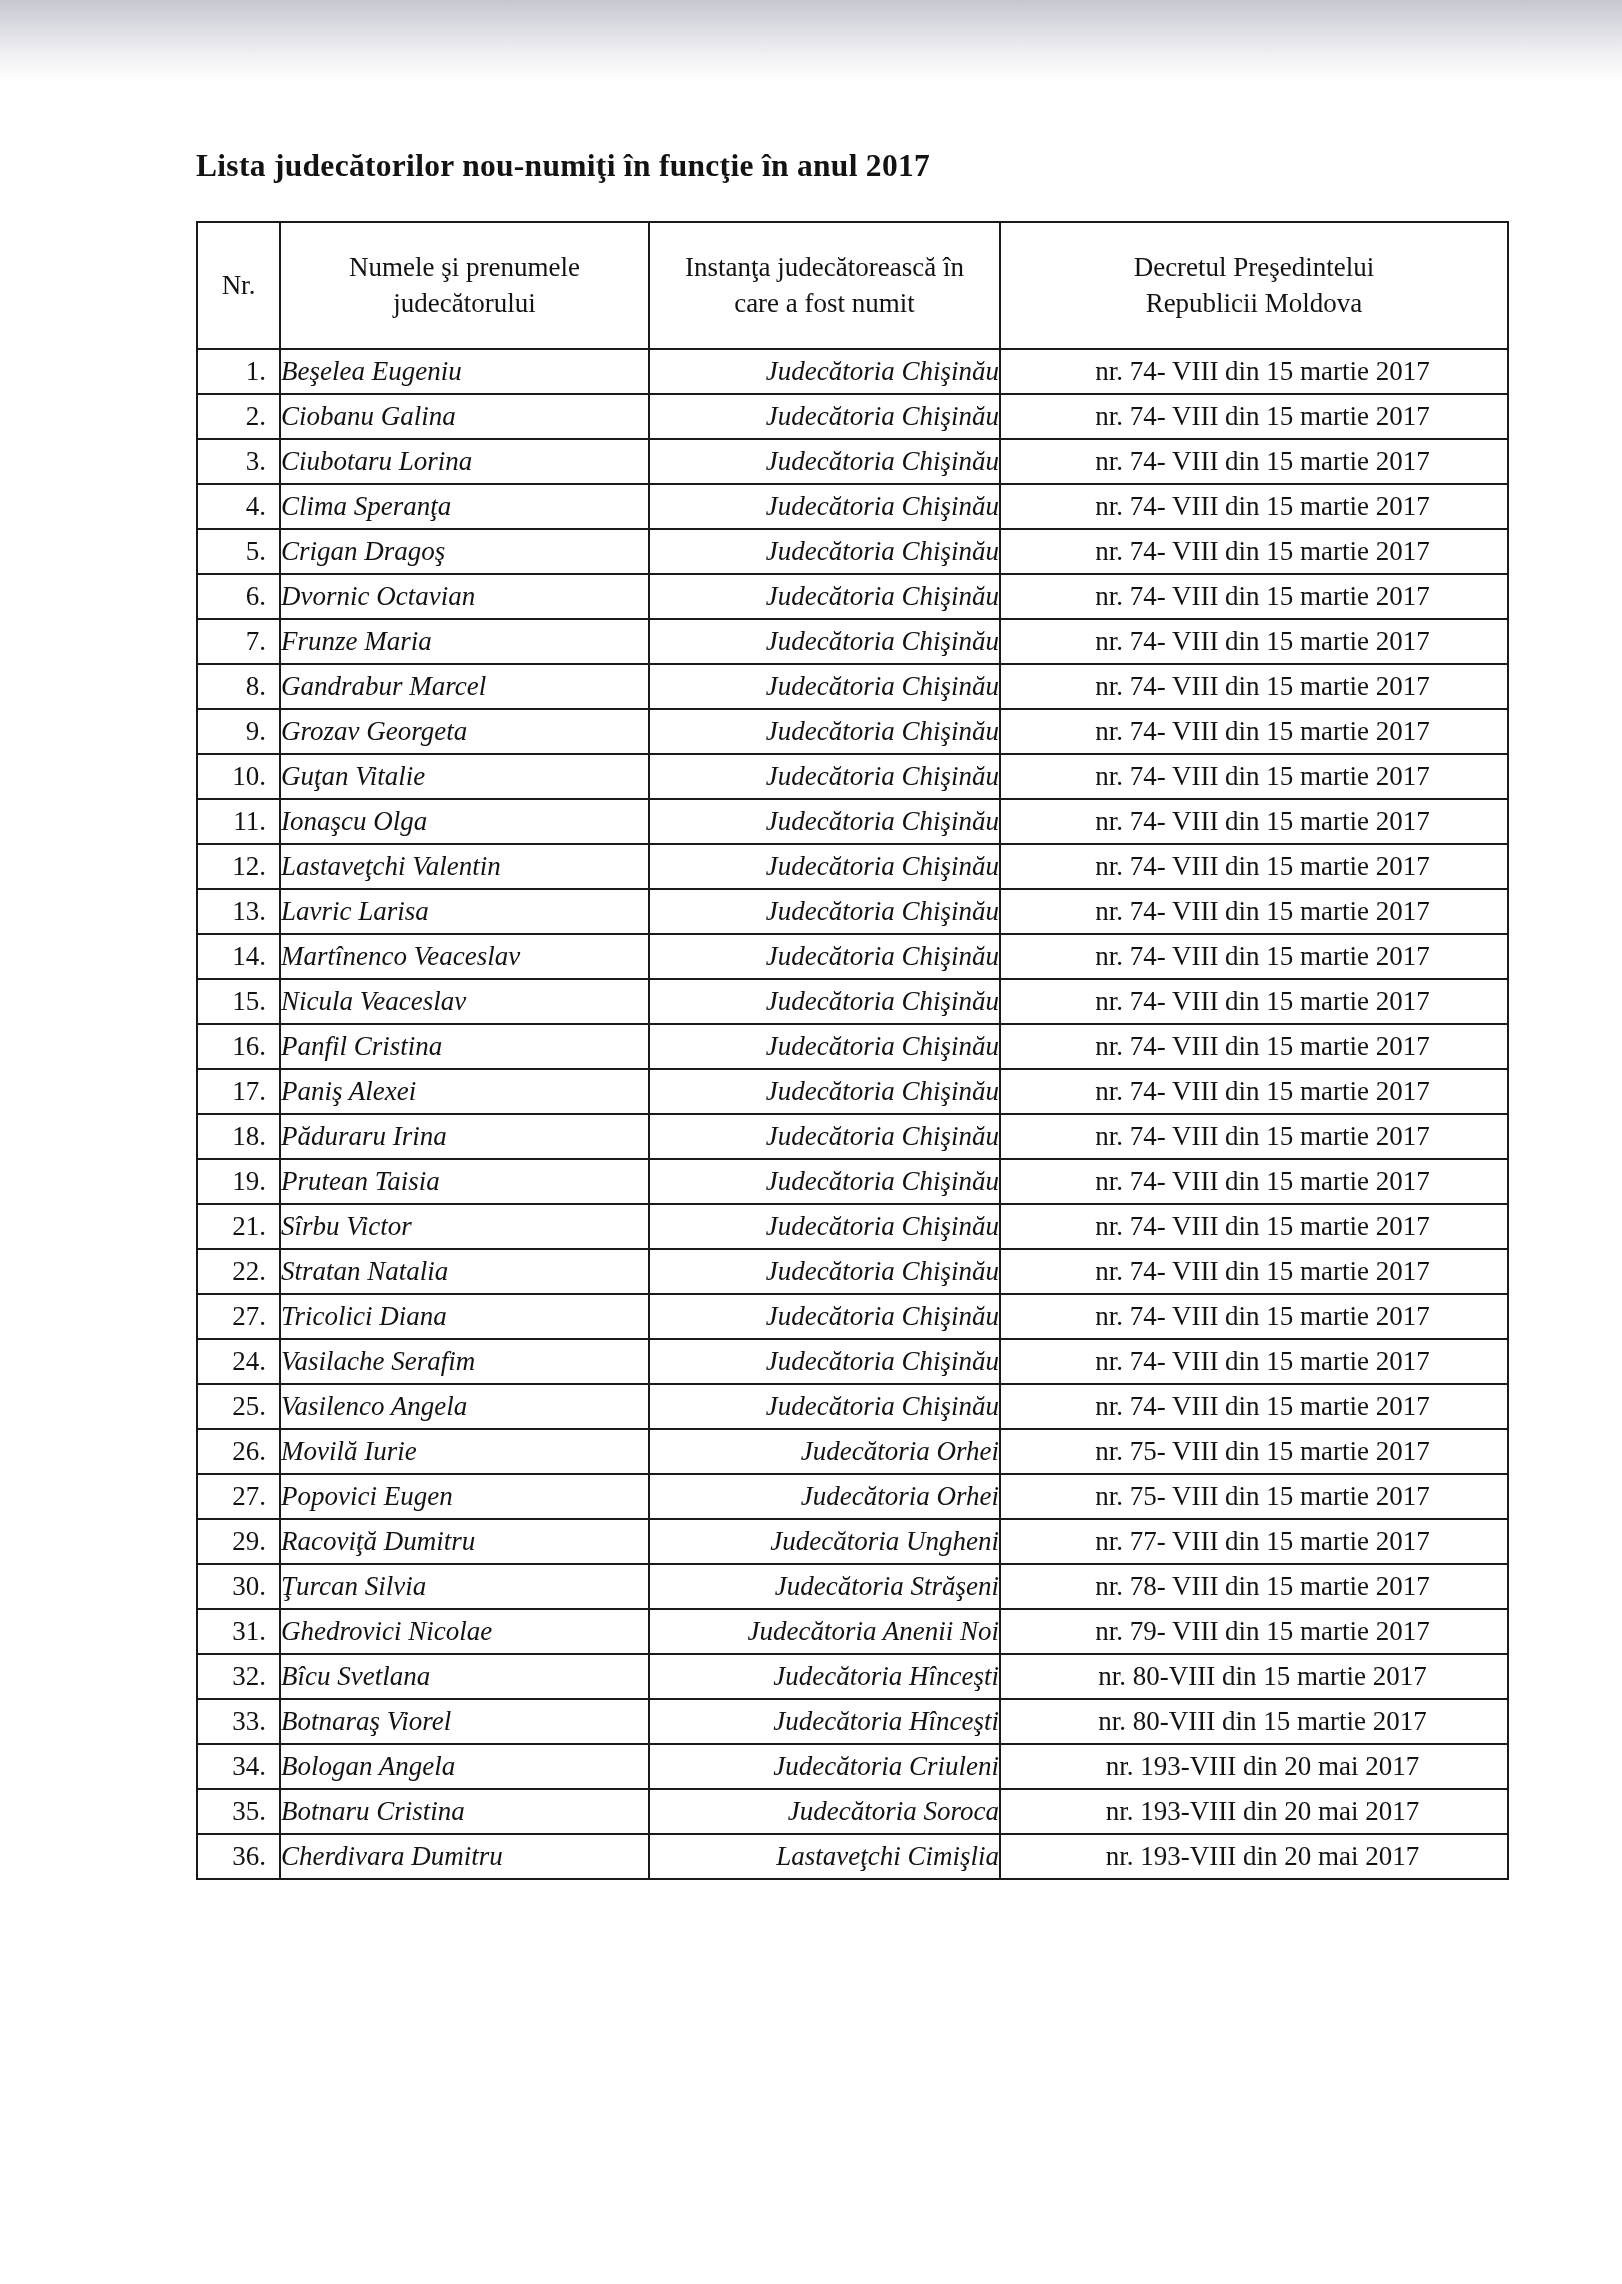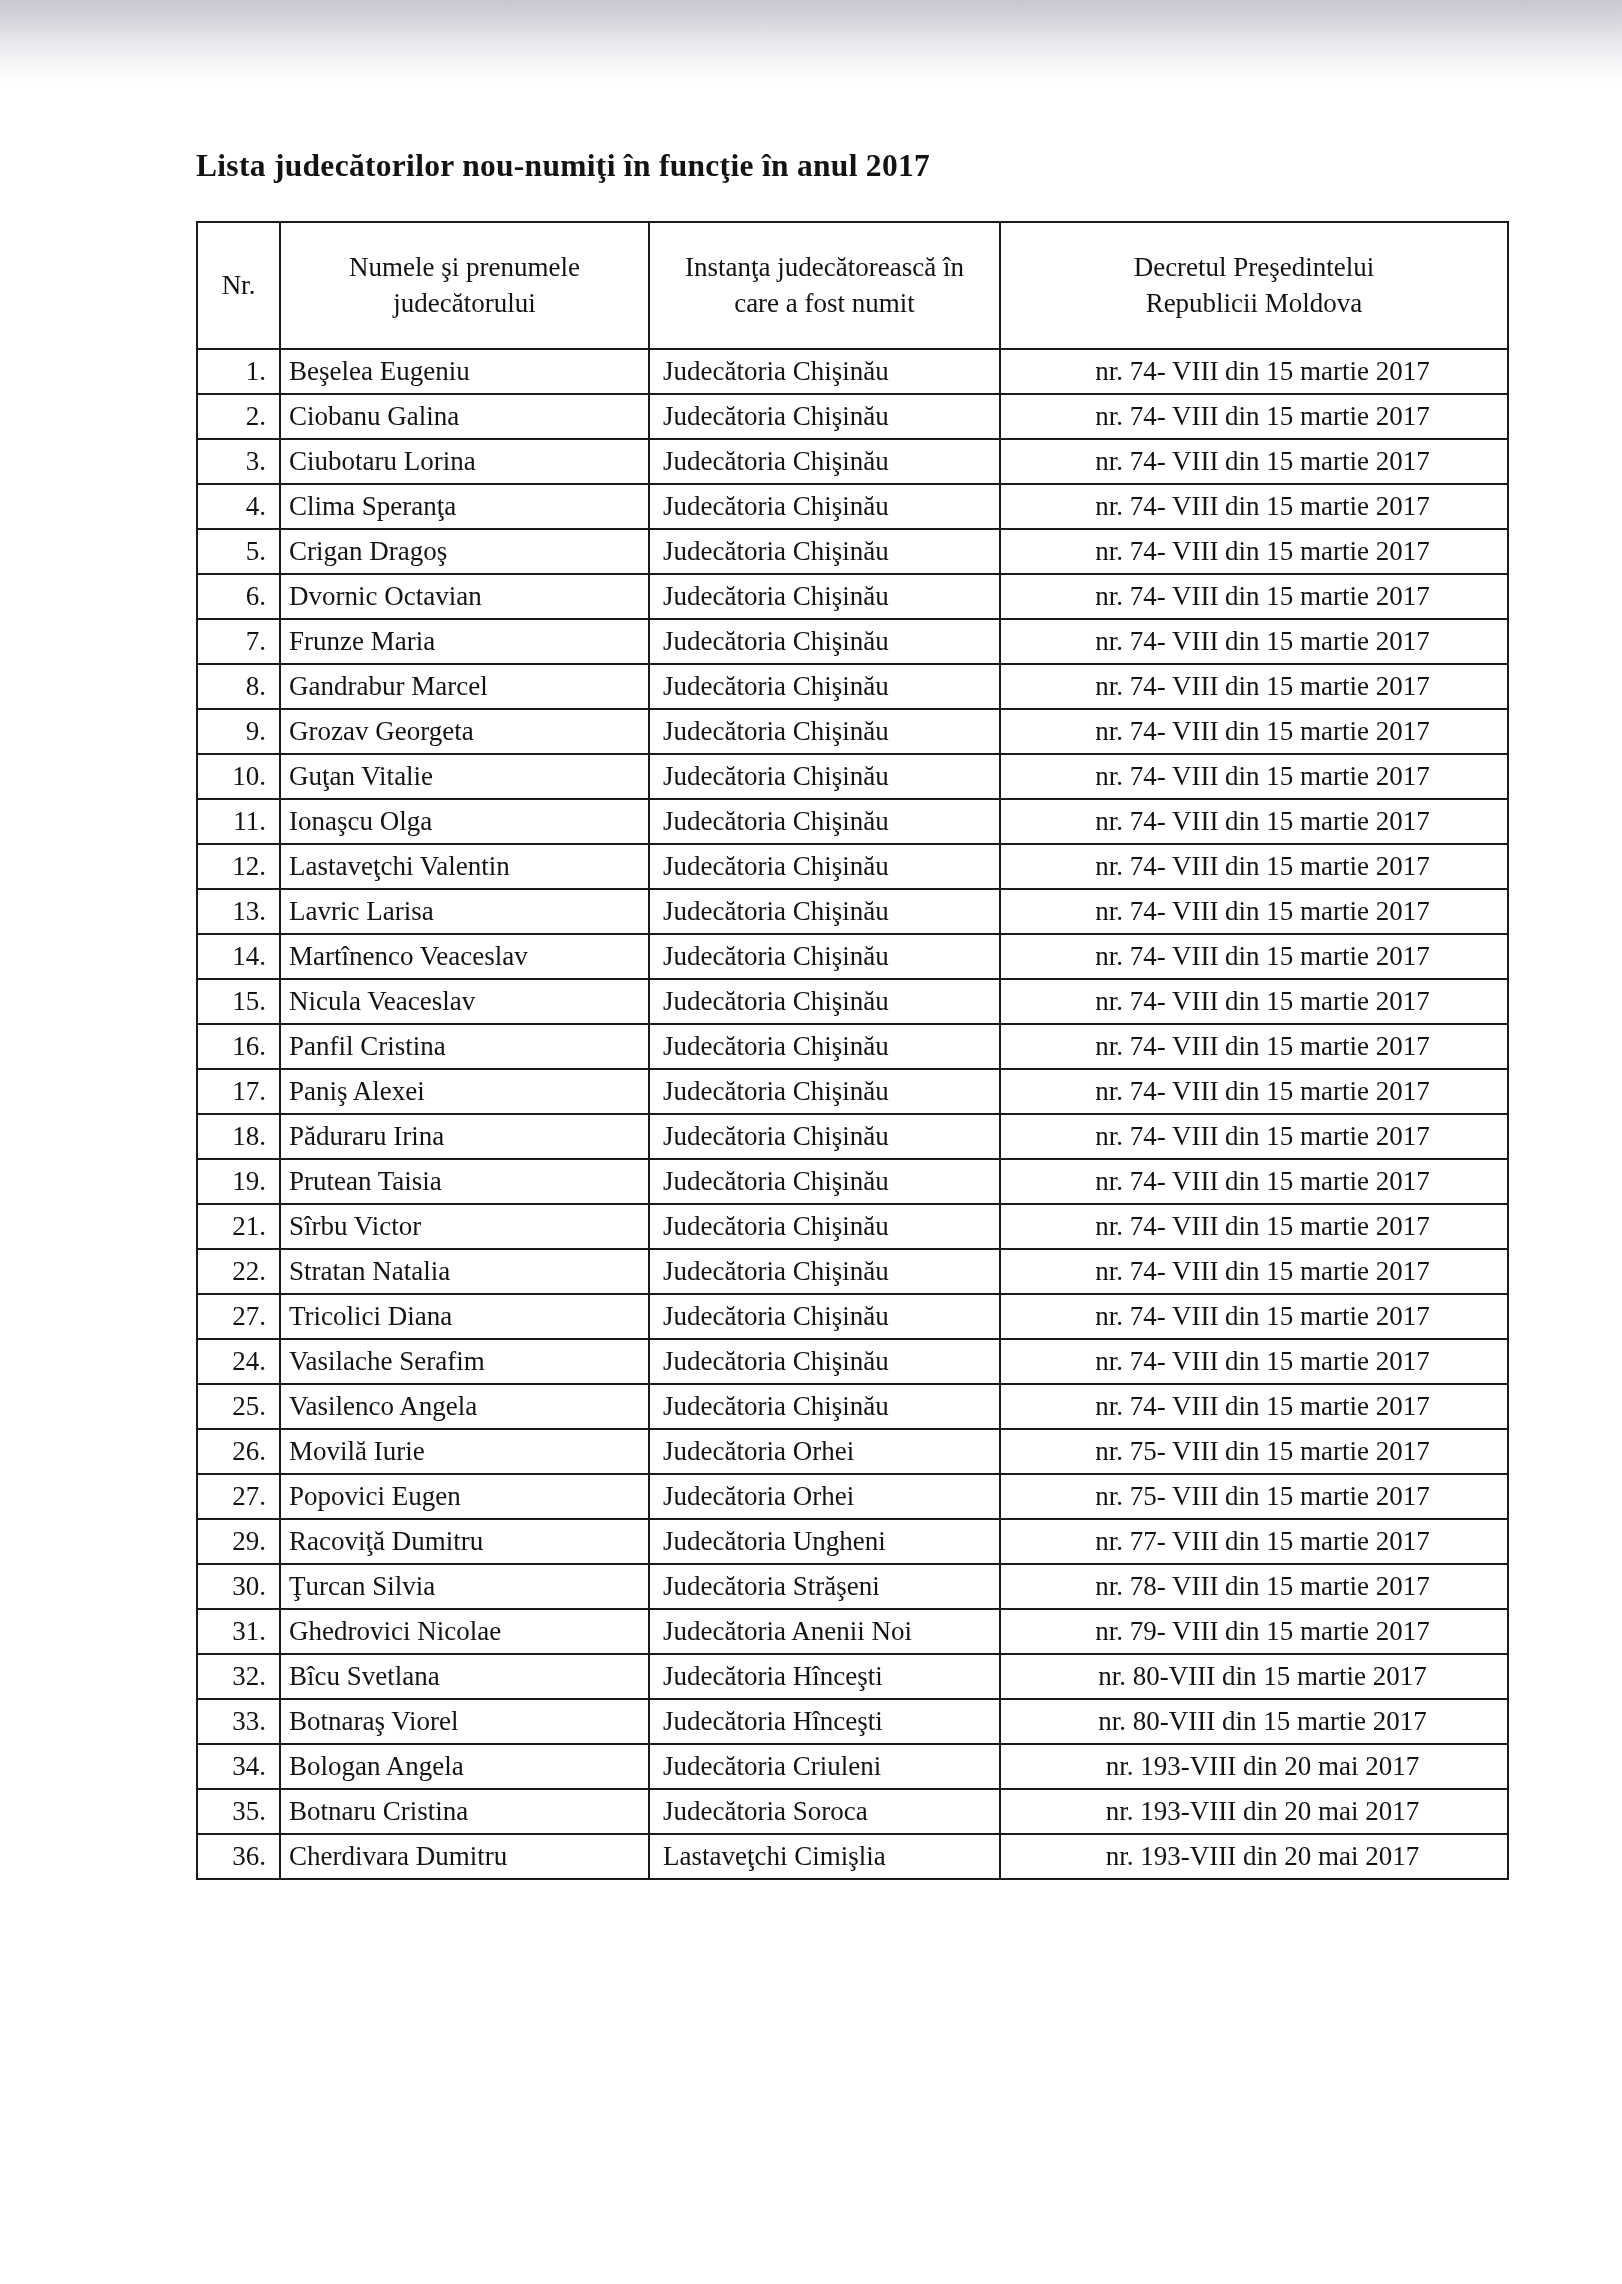--- a/index.html
+++ b/index.html
@@ -63,22 +63,22 @@
     font-size: 27px;
     vertical-align: middle;
     padding: 0;
     white-space: nowrap;
   }
   col.c-nr     { width: 83px; }
   col.c-name   { width: 369px; }
   col.c-court  { width: 351px; }
   col.c-decree { width: 508px; }
   td.c-nr     { text-align: right; padding-right: 13px; }
-  td.c-name   { text-align: left;  padding-left: 8px; }
-  td.c-court  { text-align: left;  padding-left: 13px; }
+  td.c-name   { text-align: left;  padding-left: 0; font-style: italic; }
+  td.c-court  { text-align: right;  padding-left: 13px; font-style: italic; }
   td.c-decree { text-align: center;  padding-left: 17px; }
 </style>
 </head>
 <body>
 
 <div class="scan-shade"></div>
 
 <h1 class="title">Lista judecătorilor nou-numiţi în funcţie în anul 2017</h1>
 
 <table class="judges">

